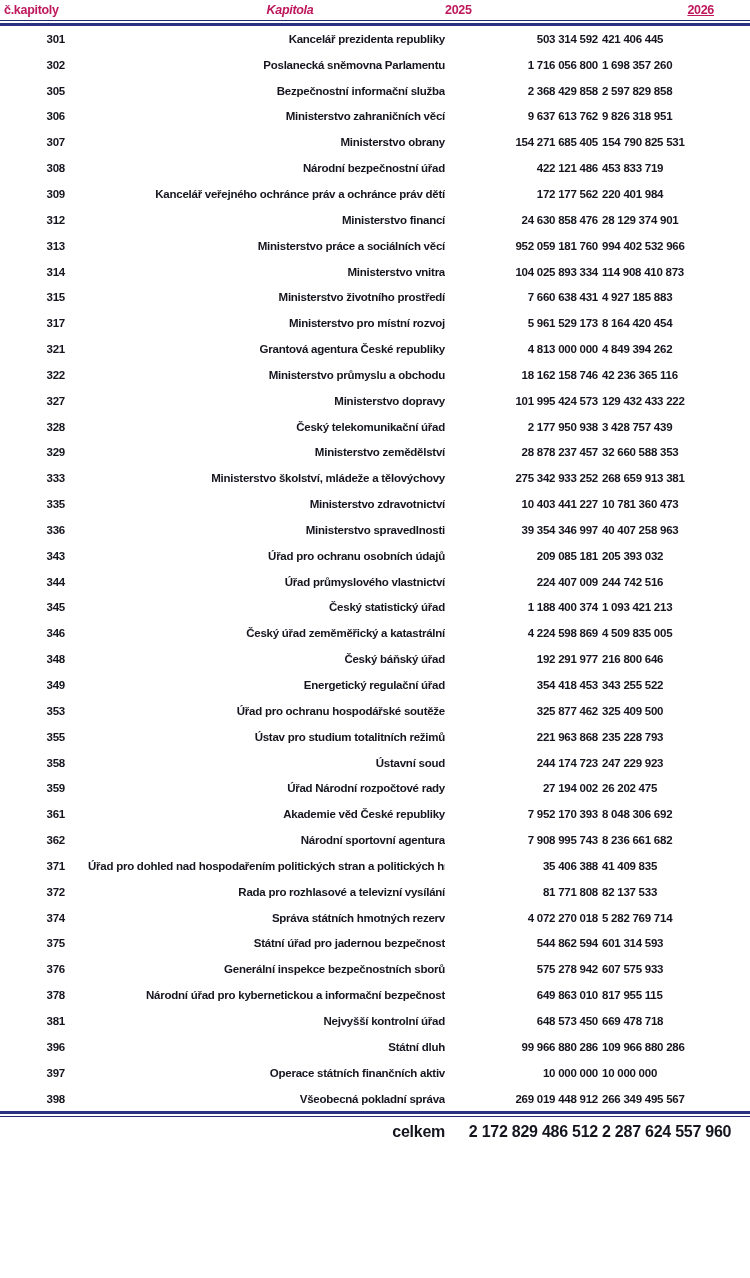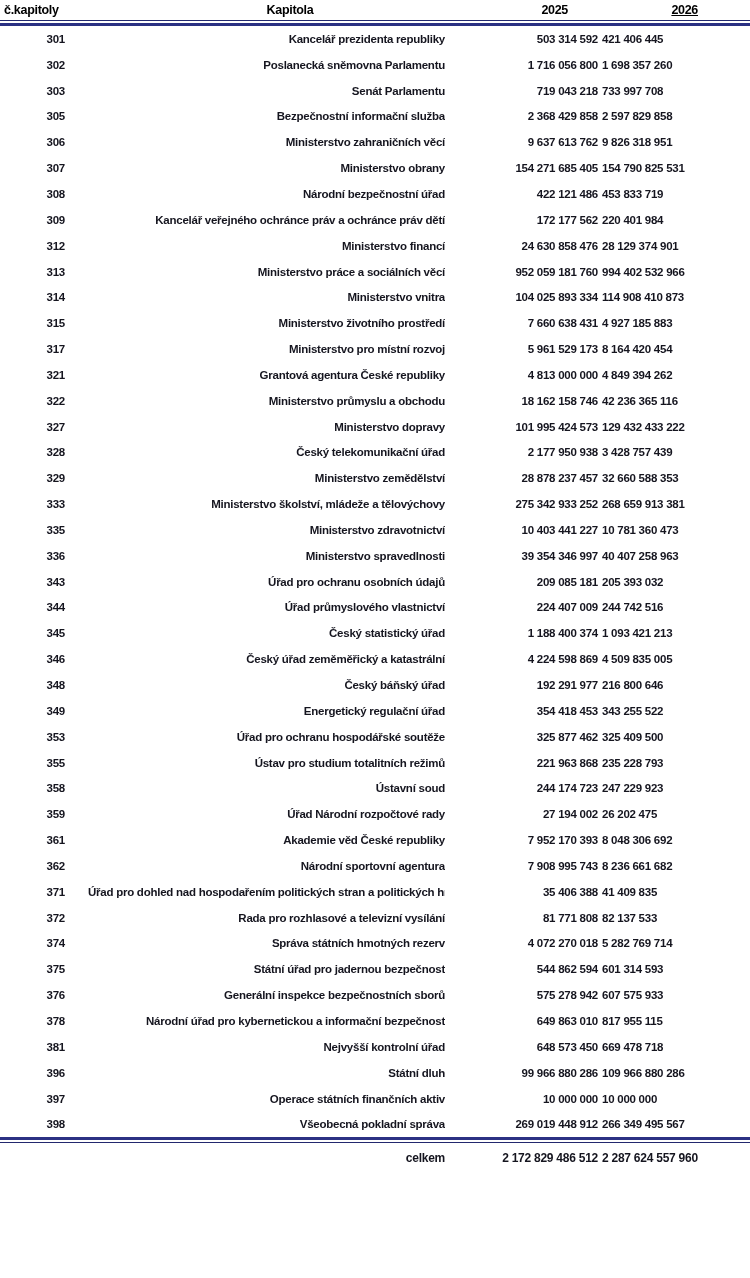--- a/index.html
+++ b/index.html
@@ -27,26 +27,26 @@
     vertical-align: middle;
   }
   
   tr.head {
     height: 20px;
   }
   tr.head th {
     font-size: 12.5px;
     font-weight: 700;
     letter-spacing: -0.3px;
-    color: #000000;
+    color: #be185d;
   }
   th.h-num   { text-align: left;  padding-left: 4px; }
-  th.h-name  { text-align: center; padding-left: 50px; }
-  th.h-y1    { text-align: right; padding-right: 34px; }
-  th.h-y2    { text-align: right; padding-right: 52px; text-decoration: underline; }
+  th.h-name  { text-align: center; padding-left: 50px; font-style: italic; }
+  th.h-y1    { text-align: left; padding-right: 34px; }
+  th.h-y2    { text-align: right; padding-right: 36px; text-decoration: underline; }
   
   tr.rulerow td { line-height: 0; height: 6px; }
   .rule-a {
     height: 2px;
     border-top: 1.2px solid #23296e;
     border-bottom: 3px solid #2b3183;
   }
   .rule-b {
     height: 2px;
     border-top: 3px solid #2b3183;
@@ -60,21 +60,21 @@
     letter-spacing: -0.25px;
     color: #15151f;
   }
   td.num  { text-align: right; padding-right: 20px; }
   td.name { text-align: right;  padding-left: 3px; }
   td.v1   { text-align: right; padding-right: 4px; }
   td.v2   { padding-right: 6px; }
   
   tr.total { height: 30px; }
   tr.total td {
-    font-size: 12px;
+    font-size: 16px;
     font-weight: 700;
     letter-spacing: -0.25px;
   }
   tr.total td.name { padding-left: 3px; }
 </style>
 </head>
 <body>
 
 <table class="budget">
   <colgroup>
@@ -103,26 +103,20 @@
         <td class="v1">503 314 592</td>
         <td class="v2">421 406 445</td>
       </tr>
       <tr class="row">
         <td class="num">302</td>
         <td class="name">Poslanecká sněmovna Parlamentu</td>
         <td class="v1">1 716 056 800</td>
         <td class="v2">1 698 357 260</td>
       </tr>
       <tr class="row">
-        <td class="num">303</td>
-        <td class="name">Senát Parlamentu</td>
-        <td class="v1">719 043 218</td>
-        <td class="v2">733 997 708</td>
-      </tr>
-      <tr class="row">
         <td class="num">305</td>
         <td class="name">Bezpečnostní informační služba</td>
         <td class="v1">2 368 429 858</td>
         <td class="v2">2 597 829 858</td>
       </tr>
       <tr class="row">
         <td class="num">306</td>
         <td class="name">Ministerstvo zahraničních věcí</td>
         <td class="v1">9 637 613 762</td>
         <td class="v2">9 826 318 951</td>

